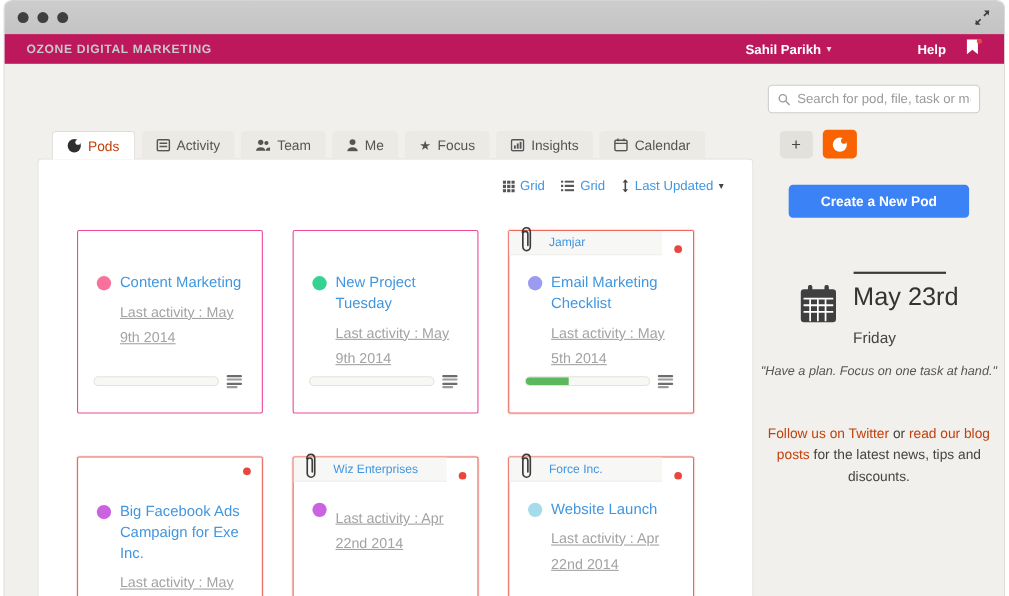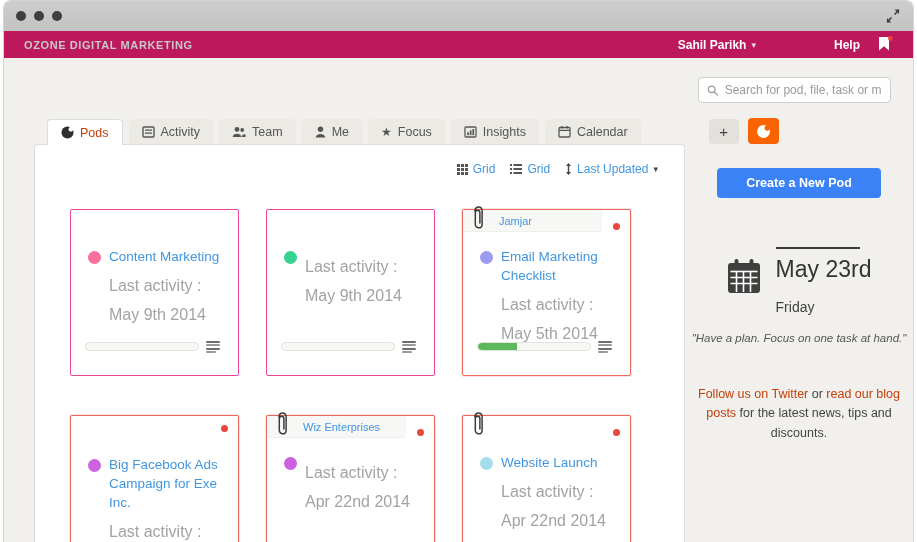--- a/index.html
+++ b/index.html
@@ -61,21 +61,21 @@
   .client-band { position:absolute; top:0; left:0; height:22px; width:calc(100% - 28px); background:#f7f7f5;
                  border-bottom:1px solid #efefec; display:flex; align-items:center; }
   .client-name { font-size:11px; color:#4196e0; padding-left:36px; }
   .paperclip { position:absolute; left:7px; top:-6px; }
   .alert-dot { position:absolute; width:7px; height:7px; border-radius:50%; background:#e8473d; right:10px; top:13px; }
   .card.no-band .alert-dot { top:9px; }
   .card-body { display:flex; padding:38px 12px 0 17px; gap:8px; }
   .card.flagged .card-body { }
   .color-dot { flex:none; width:13px; height:13px; border-radius:50%; margin-top:3px; }
   .card-title { display:block; font-size:13.5px; line-height:1.4; color:#4196e0; text-decoration:none; cursor:pointer; }
-  .card-activity { font-size:16px; color:#a3a3a3; margin-top:5px; line-height:1.8; }
+  .card-activity { font-size:13px; color:#a3a3a3; margin-top:5px; line-height:1.8;text-decoration:underline; }
   .card-footer { position:absolute; bottom:22px; left:14px; right:18px; display:flex; align-items:center;
                  justify-content:space-between; }
   .progress { width:114px; height:9px; background:#f7f7f4; border:1px solid #e2e2e0; border-radius:5px; overflow:hidden; }
   .progress-fill { height:100%; border-radius:5px 0 0 5px; }
   .tasks-icon { display:flex; flex-direction:column; gap:1.5px; cursor:pointer; }
   .tasks-icon i { display:block; height:2px; background:#6d6d6d; border-radius:1px; }
   .tasks-icon i:nth-child(1){width:14px}.tasks-icon i:nth-child(2){width:14px;background:#9a9a9a}
   .tasks-icon i:nth-child(3){width:14px}.tasks-icon i:nth-child(4){width:10px;background:#9a9a9a}
 
   
@@ -287,20 +287,21 @@
                   <i></i>
                   <i></i>
                 </span>
             </div>
           </div>
 
           <div class="card">
             <div class="card-body">
               <span class="color-dot" style="background-color: rgb(53, 211, 146);"></span>
               <div>
+                <a class="card-title">New Project Tuesday</a>
                 <div class="card-activity">Last activity : May 9th 2014</div>
               </div>
             </div>
             <div class="card-footer">
               <div class="progress">
                 <div class="progress-fill" style="background-color: rgb(92, 184, 92); width: 0%;"></div>
               </div>
               <span class="tasks-icon">
                   <i></i>
                   <i></i>
@@ -363,20 +364,23 @@
             <span class="alert-dot"></span>
             <div class="card-body">
               <span class="color-dot" style="background-color: rgb(203, 98, 224);"></span>
               <div>
                 <div class="card-activity">Last activity : Apr 22nd 2014</div>
               </div>
             </div>
           </div>
 
           <div class="card flagged">
+            <div class="client-band">
+              <span class="client-name">Force Inc.</span>
+            </div>
             <span class="paperclip">
               <svg width="17" height="29" viewBox="0 0 16 26">
                   <path d="M4.6 6 C4.6 3.7 6.1 2.2 8 2.2 C9.9 2.2 11.4 3.7 11.4 6 V18.3 C11.4 20.3 10 21.8 8.2 21.8 C6.4 21.8 5 20.3 5 18.3 V7.6 C5 6.3 6 5.3 7.2 5.3 C8.4 5.3 9.3 6.3 9.3 7.6 V17.3" fill="none" stroke="#3b3b3b" stroke-width="1.4" stroke-linecap="round"></path>
                 </svg>
             </span>
             <span class="alert-dot"></span>
             <div class="card-body">
               <span class="color-dot" style="background-color: rgb(165, 220, 236);"></span>
               <div>
                 <a class="card-title">Website Launch</a>

